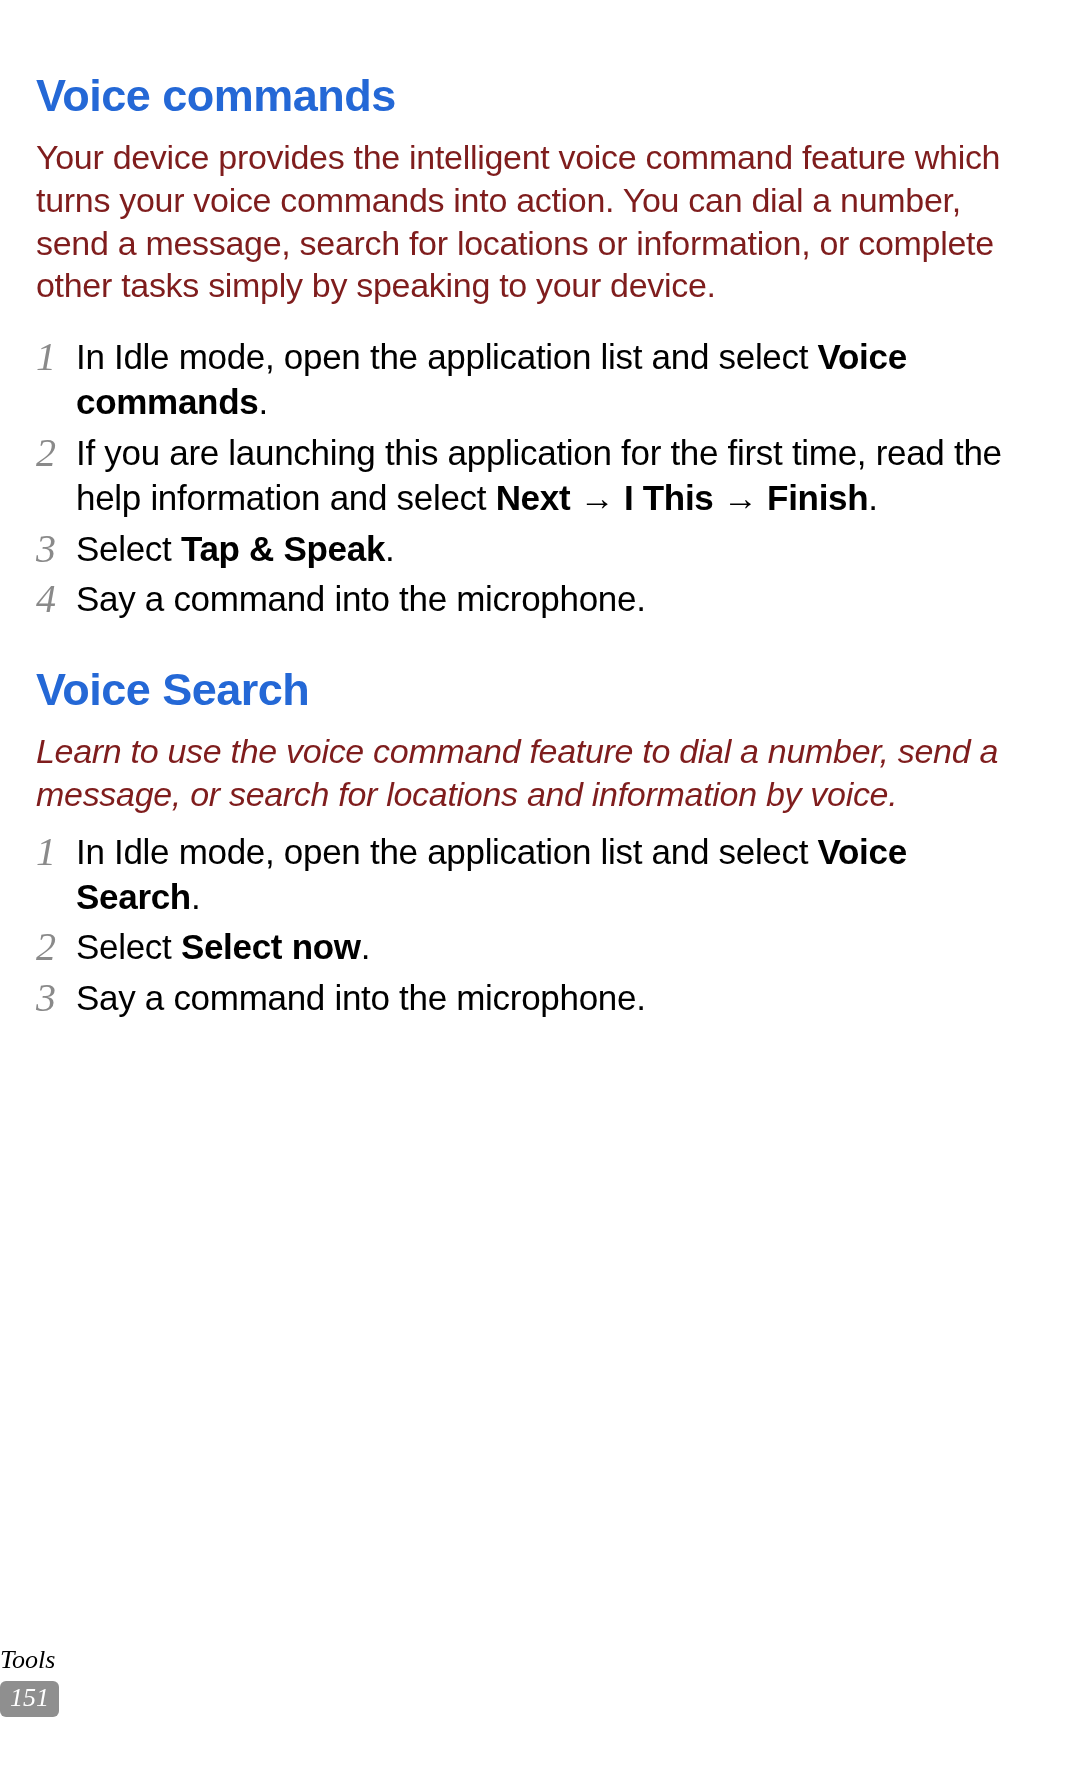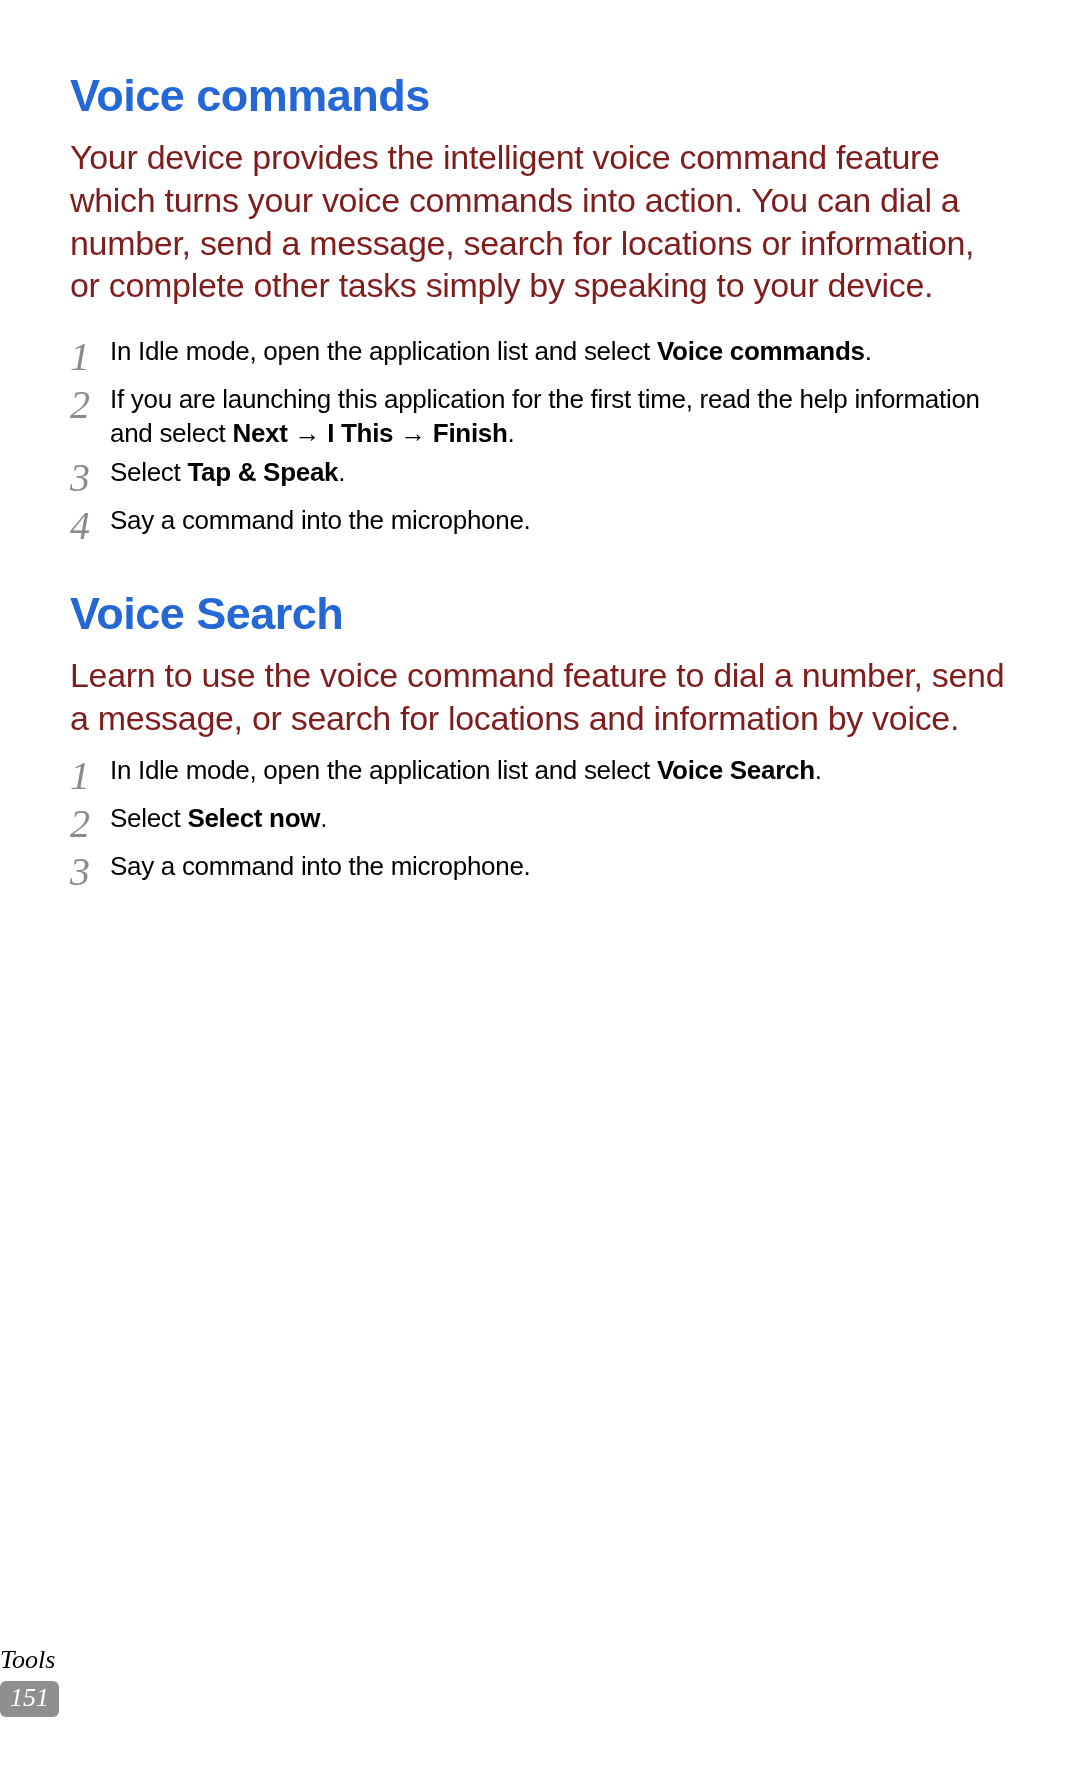--- a/index.html
+++ b/index.html
@@ -5,21 +5,21 @@
     * { margin: 0; padding: 0; box-sizing: border-box; }
     body {
       font-family: "Myriad Pro", "Segoe UI", Arial, sans-serif;
       width: 1080px;
       height: 1771px;
       background: #fff;
       color: #000;
       position: relative;
     }
     .page {
-      padding: 62px 70px 0 70px;
+      padding: 62px 70px 0 36px;
     }
     .section-heading {
       font-size: 45px;
       font-weight: 700;
       color: #2468d6;
       letter-spacing: -0.5px;
       margin-top: 8px;
       margin-bottom: 14px;
     }
     .section-heading.second { margin-top: 42px; }
@@ -41,21 +41,21 @@
       font-style: italic;
       font-size: 40px;
       line-height: 1;
       color: #8a8a8a;
       width: 40px;
       flex-shrink: 0;
       text-align: left;
       padding-top: 2px;
     }
     .step-body {
-      font-size: 26px;
+      font-size: 35px;
       line-height: 1.28;
       letter-spacing: -0.3px;
       flex: 1;
       padding-top: 0px;
     }
     .step-body b { font-weight: 700; }
     .note {
       display: flex;
       align-items: flex-start;
       margin: 14px 0 24px 0;
@@ -128,21 +128,21 @@
       <span class="step-num">3</span>
       <span class="step-body"><span>Select </span><b>Tap &amp; Speak</b><span>.</span></span>
     </li>
     <li class="step">
       <span class="step-num">4</span>
       <span class="step-body"><span>Say a command into the microphone.</span></span>
     </li>
   </ol>
 
   <h2 class="section-heading second">Voice Search</h2>
-  <p class="intro-text" style="margin-bottom:14px;">Learn to use the voice command feature to dial a number, send a message, or search for locations and information by voice.</p>
+  <p class="intro-text" style="margin-bottom:14px;font-style:italic;">Learn to use the voice command feature to dial a number, send a message, or search for locations and information by voice.</p>
 
 
   <ol class="steps">
     <li class="step">
       <span class="step-num">1</span>
       <span class="step-body"><span>In Idle mode, open the application list and select </span><b>Voice Search</b><span>.</span></span>
     </li>
     <li class="step">
       <span class="step-num">2</span>
       <span class="step-body"><span>Select </span><b>Select now</b><span>.</span></span>

